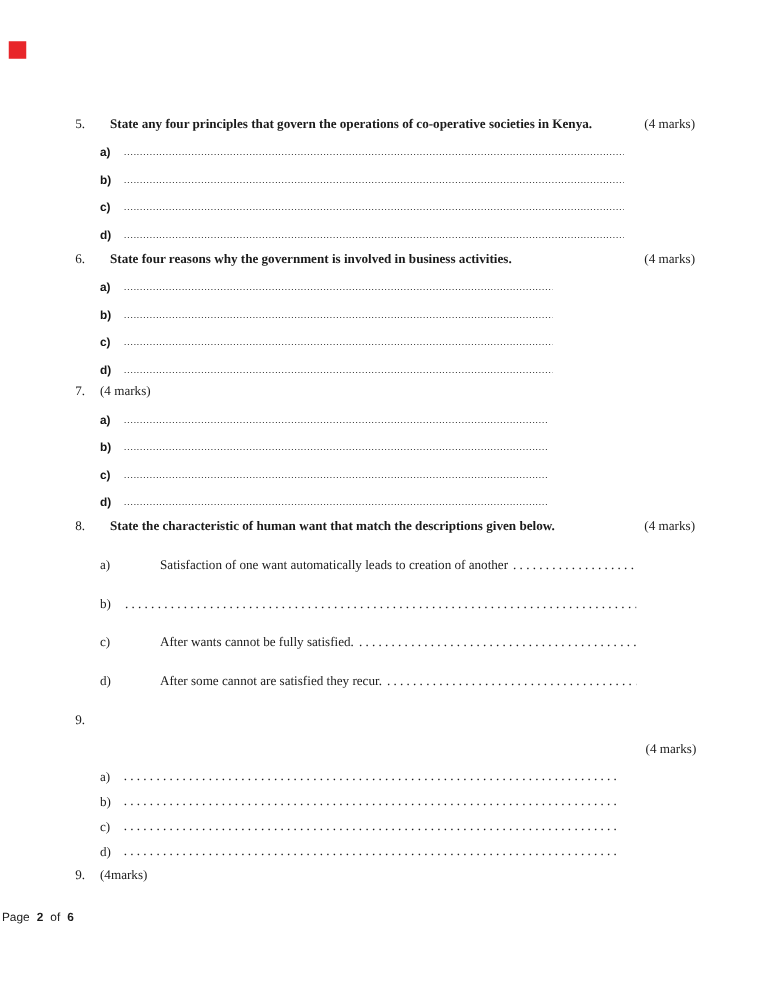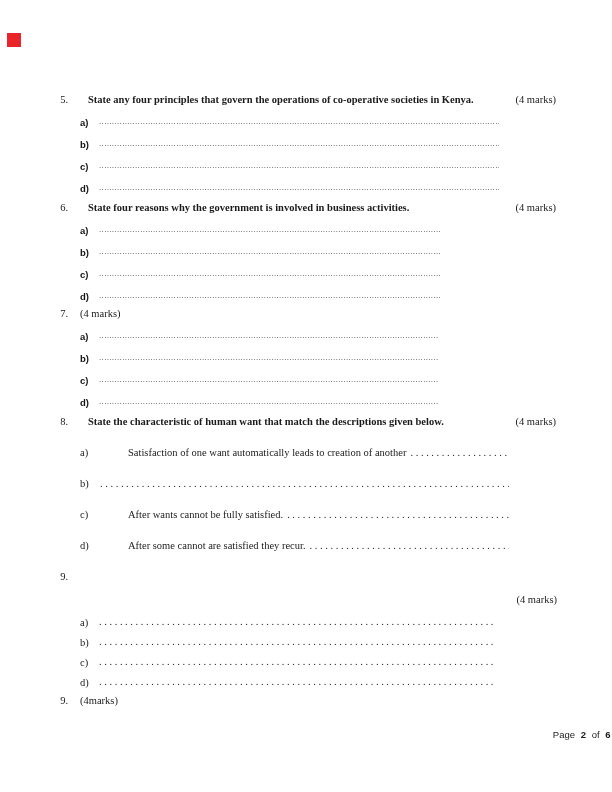--- a/index.html
+++ b/index.html
@@ -65,21 +65,21 @@
   .stmt-row{
     display:flex;align-items:center;height:31px;
     font-size:10.5px;
   }
   .stmt-label{flex:none;width:16px;}
   .stmt-text{flex:none;white-space:nowrap;margin-left:32px;}
   .stmt-row .dots{flex:1;min-width:0;margin-left:4px;}
 
   .footer{
     position:absolute;left:0;right:0;top:729px;
-    text-align:right;
+    text-align:left;
     font-family:"Liberation Sans",sans-serif;
     font-size:9.5px;color:#1b1b1b;
   }
   .footer .b{font-weight:700;}
   .footer span{margin:0 1.5px;}
 </style>
 </head>
 <body>
 
 <div class="page">

